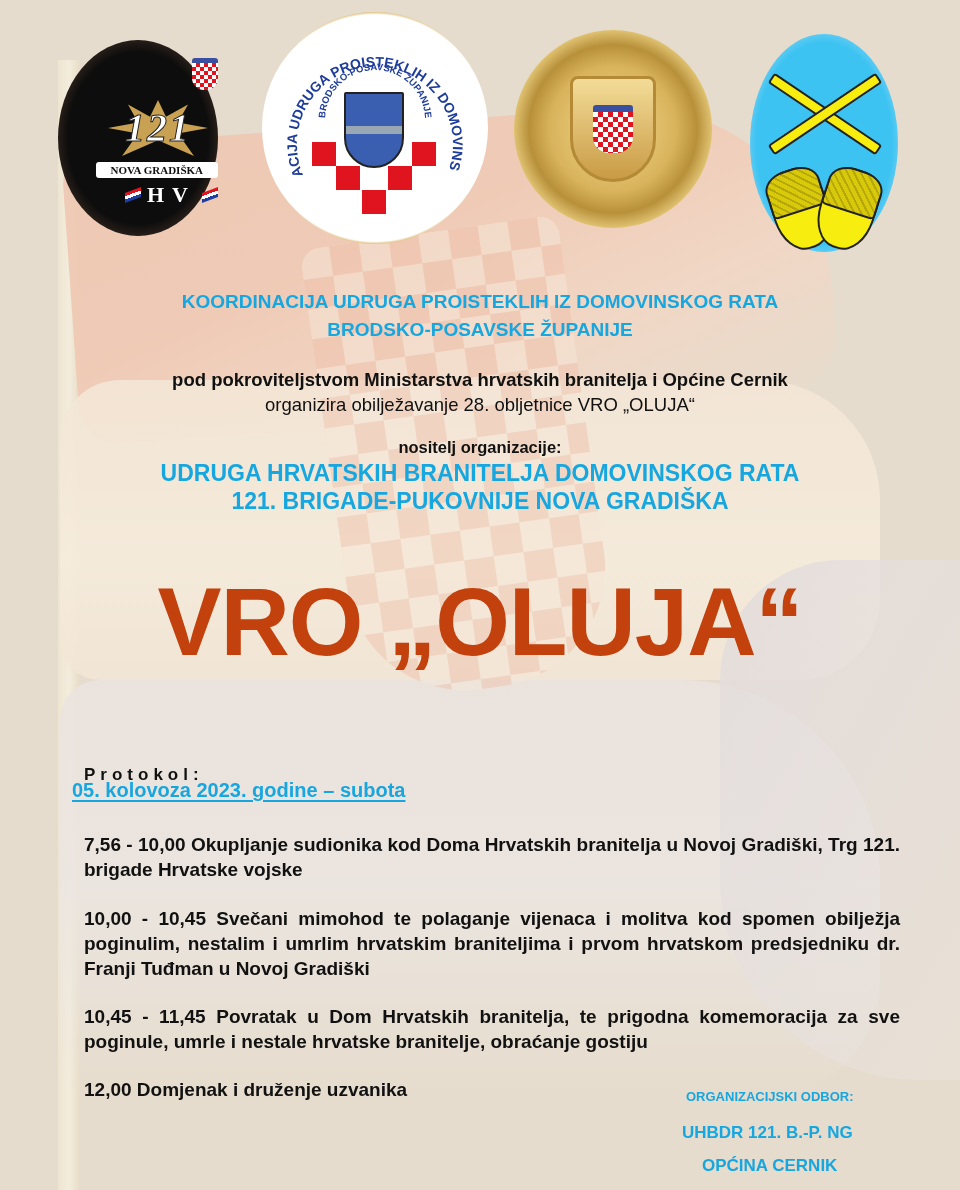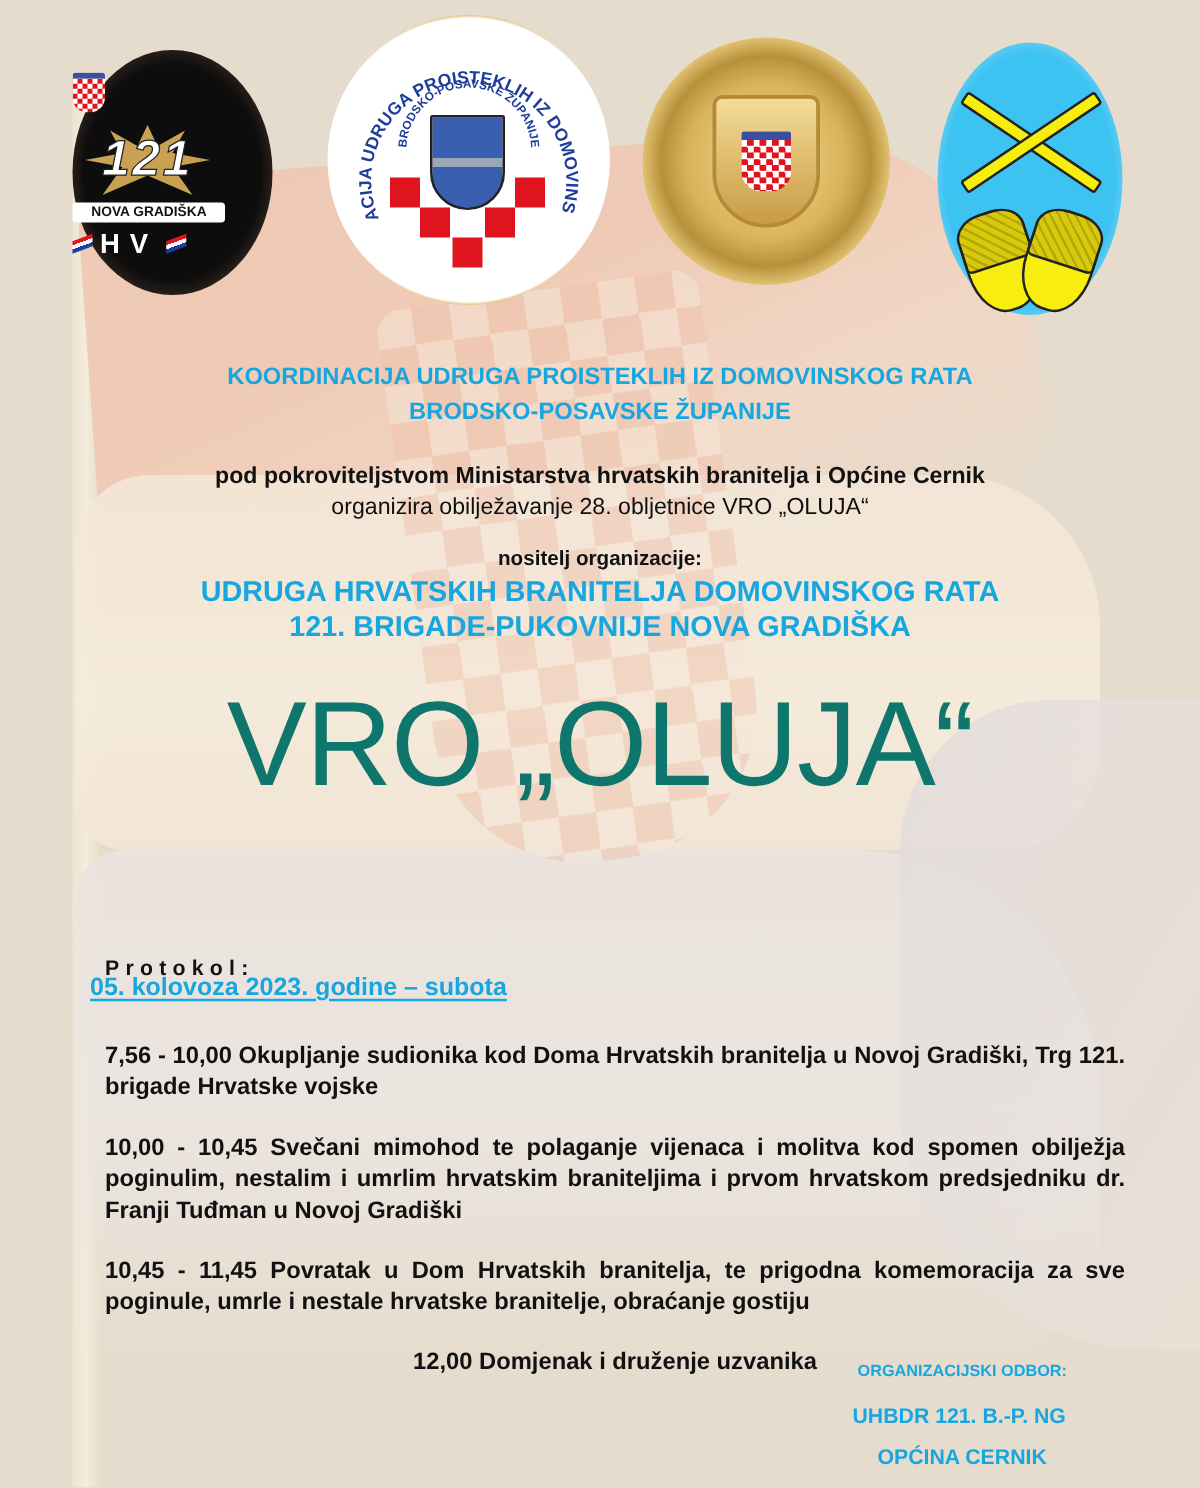--- a/index.html
+++ b/index.html
@@ -51,22 +51,23 @@
     }
 
     .content { position: absolute; inset: 0; z-index: 1; }
 
     
     .logo { position: absolute; }
     .logo-121 {
       left: 58px; top: 40px; width: 160px; height: 196px;
       border-radius: 50%;
       background: radial-gradient(ellipse at center, #0d0d0d 62%, #2a201a 72%, #6b5846 82%, rgba(180,150,120,0) 100%);
-      display: flex; flex-direction: column; align-items: flex-start; justify-content: flex-start;
+      display: flex; flex-direction: column; align-items: flex-end; justify-content: flex-start;
       padding-top: 18px;
+      font-family: Liberation Serif, serif;
     }
     .logo-121 .crest {
       width: 26px; height: 32px; border-radius: 3px 3px 12px 12px;
       background: repeating-conic-gradient(#e0141e 0 25%, #fff 0 50%) 0 0 / 8px 8px;
       border-top: 5px solid #3a4fa0;
     }
     .logo-121 .burst {
       margin-top: 6px; width: 120px; height: 62px; position: relative;
       display: flex; align-items: center; justify-content: center;
     }
@@ -151,39 +152,39 @@
     .center { position: absolute; left: 0; width: 960px; text-align: center; }
     .blue { color: #16a6e0; font-weight: bold; }
     .koord-1 { top: 291px; font-size: 19px; }
     .koord-2 { top: 319px; font-size: 19px; }
     .patron-1 { top: 369px; font-size: 18.5px; font-weight: bold; color: #111; }
     .patron-2 { top: 394px; font-size: 18.5px; font-weight: normal; color: #111; }
     .nositelj { top: 438px; font-size: 16.5px; font-weight: bold; color: #111; }
     .udruga-1 { top: 460px; font-size: 23px; }
     .udruga-2 { top: 488px; font-size: 23px; }
     .headline {
-      top: 548px; font-size: 96px; font-weight: normal; color: #0f766e; letter-spacing: -1px;
+      top: 574px; font-size: 96px; font-weight: bold; color: #c2410c; letter-spacing: -1px;
       line-height: 1;
     }
 
     .protokol {
       position: absolute; left: 84px; top: 742px; font-size: 17px; font-weight: bold; letter-spacing: 5px; margin-top: 23px;
     }
     .date-link {
       position: absolute; left: 72px; top: 779px; font-size: 20px; font-weight: bold;
       color: #16a6e0; text-decoration: underline; text-underline-offset: 3px;
     }
     .item {
       position: absolute; left: 84px; width: 816px; font-size: 19px; font-weight: bold;
       line-height: 25px; color: #111; text-align: justify;
     }
     .item-1 { top: 832px; }
     .item-2 { top: 906px; }
     .item-3 { top: 1004px; }
-    .item-4 { top: 1077px; text-align: center; }
+    .item-4 { top: 1077px; text-align: left; }
 
     .org-head { position: absolute; left: 686px; top: 1089px; font-size: 13px; }
     .org-1 { position: absolute; left: 682px; top: 1123px; font-size: 17px; }
     .org-2 { position: absolute; left: 702px; top: 1156px; font-size: 17px; }
   </style>
 </head>
 <body>
 
 <div class="bg">
   <div class="pole"></div>

